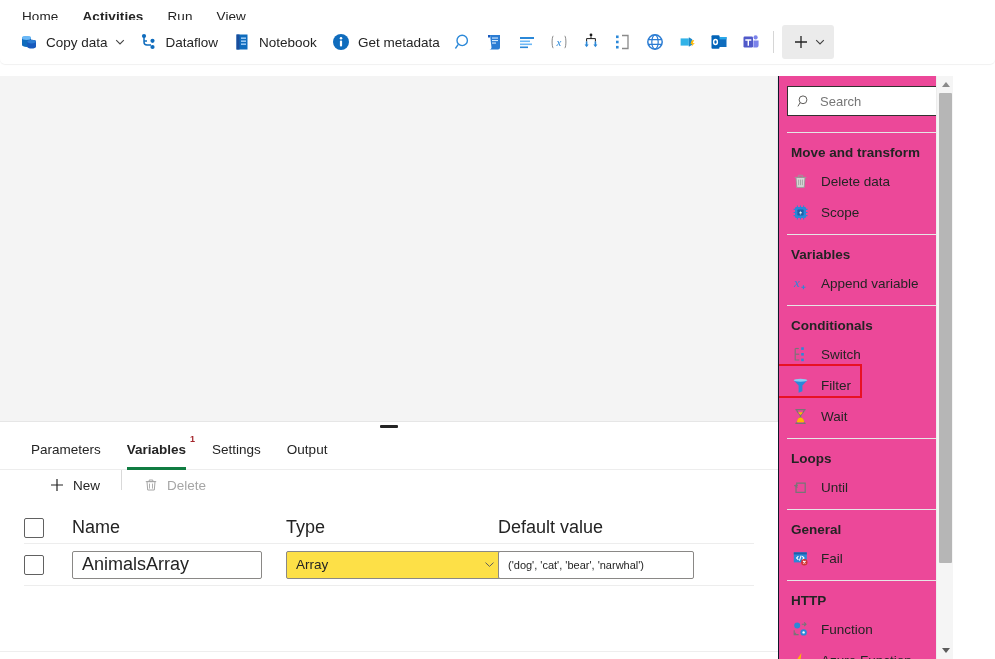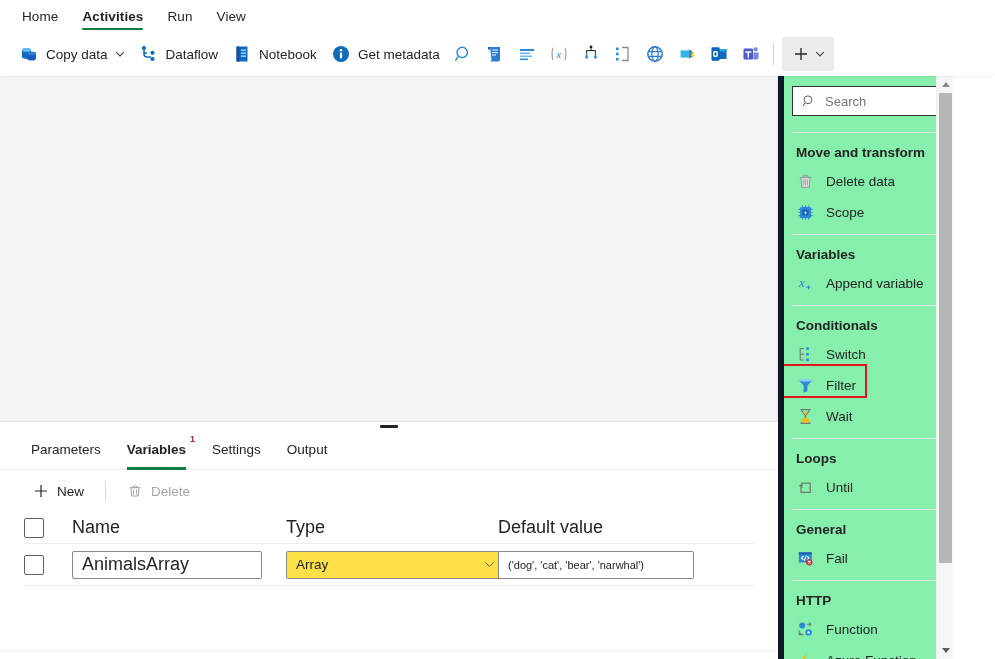--- a/index.html
+++ b/index.html
@@ -44,21 +44,21 @@
     position: absolute;
     left: 12px; right: 12px; bottom: 2px;
     height: 2px;
     background: #107c41;
     border-radius: 1px;
   }
 
   
   .toolbar {
     position: absolute;
-    left: 0; top: 32px;
+    left: 0; top: 20px;
     width: 995px; height: 44px;
     background: #ffffff;
     border-radius: 0 0 5px 5px;
     display: flex;
     align-items: center;
     padding-left: 12px;
     box-shadow: 0 1px 1px rgba(0,0,0,.06);
     z-index: 3;
   }
   .tb-item {
@@ -157,23 +157,23 @@
     position: absolute;
     top: 5px; right: 4px;
     font-size: 9px;
     font-weight: 700;
     color: #a4262c;
     line-height: 1;
   }
 
   .detail-cmdbar {
     display: flex;
-    align-items: center;
+    align-items: flex-start;
     height: 42px;
-    padding-left: 24px;
+    padding-left: 40px;
     gap: 2px;
   }
   .cmd {
     display: flex;
     align-items: center;
     gap: 8px;
     height: 30px;
     padding: 0 9px;
     font-size: 13.5px;
     color: #242424;
@@ -246,22 +246,22 @@
     align-items: center;
     justify-content: space-between;
     cursor: pointer;
   }
 
   
   .flyout {
     position: absolute;
     left: 778px; top: 76px;
     width: 175px; height: 583px;
-    background: #86efac;
-    border-left: 6px solid #0f172a;
+    background: #ec4899;
+    border-left: 1px solid #0f172a;
     overflow: hidden;
     z-index: 2;
   }
   .fly-inner {
     position: absolute;
     left: 0; top: 0;
     width: 200px;
     padding: 10px 0 0 0;
   }
   .fly-search-wrap { padding: 0 8px 10px 8px; }

